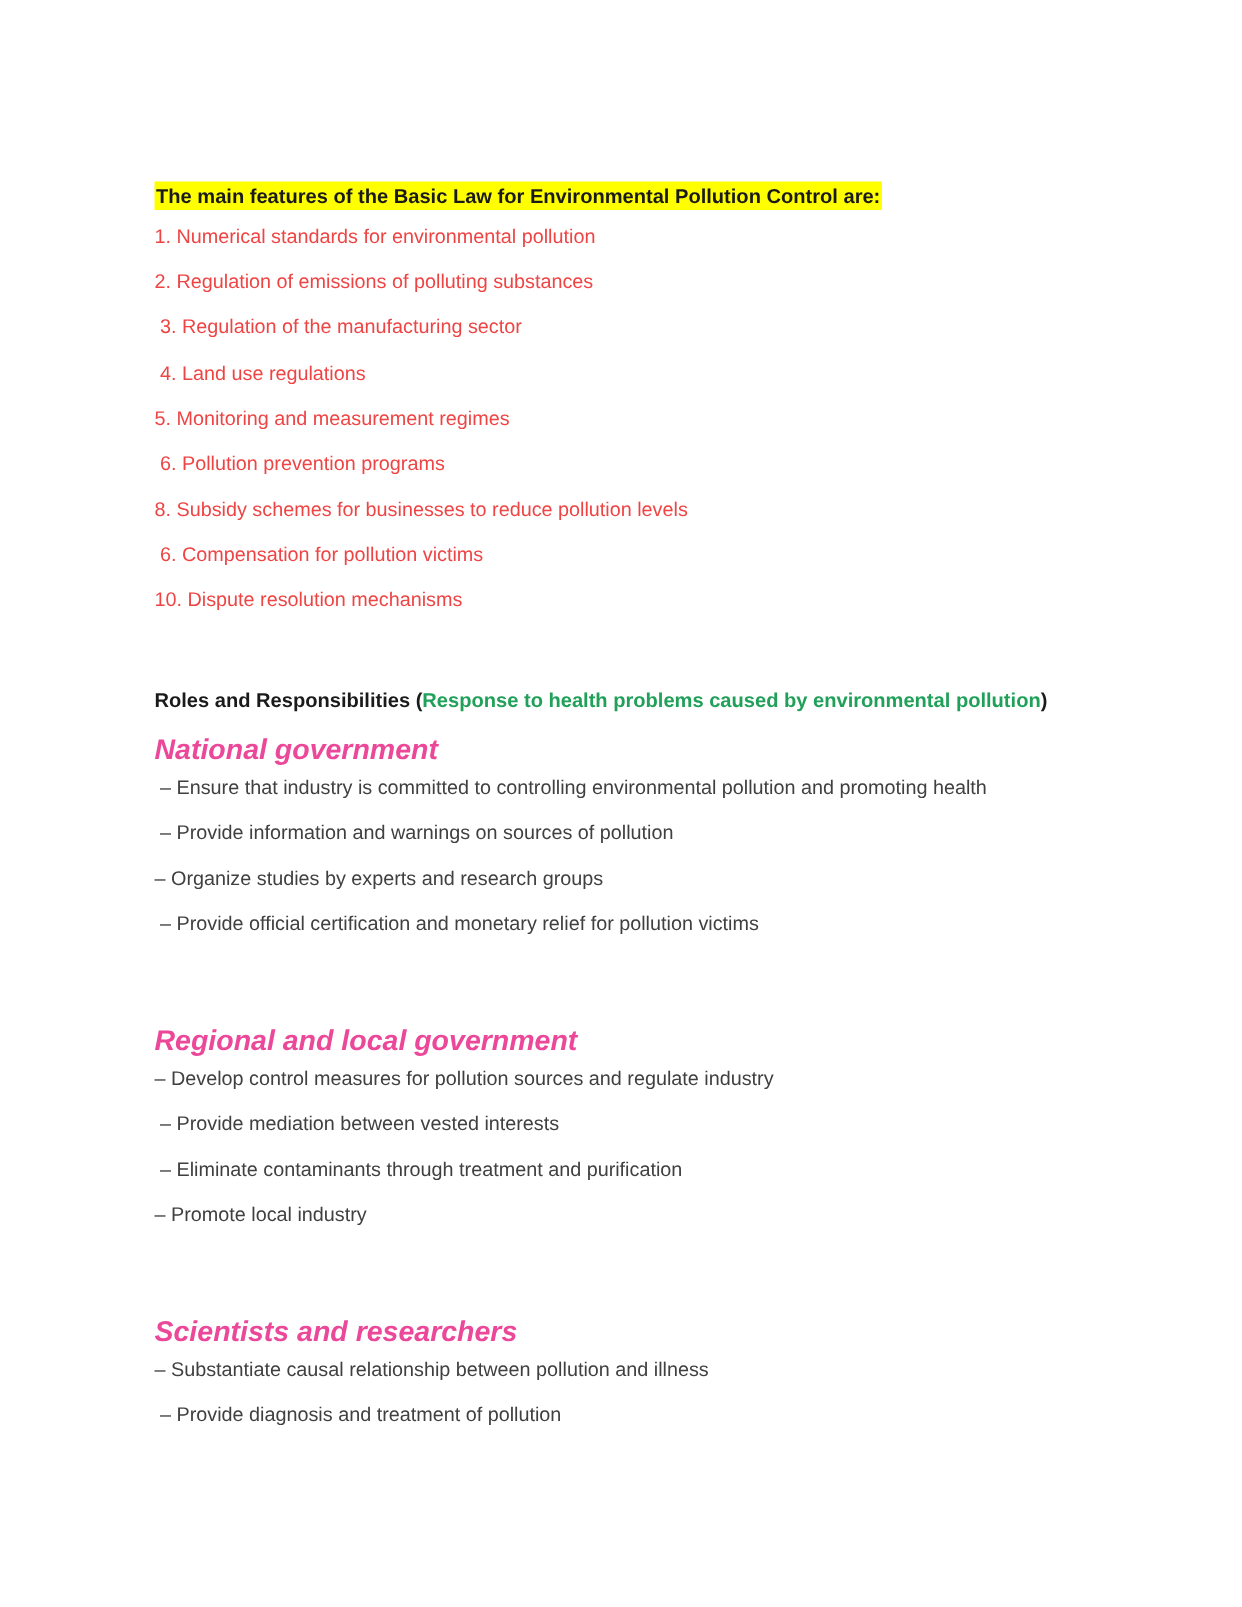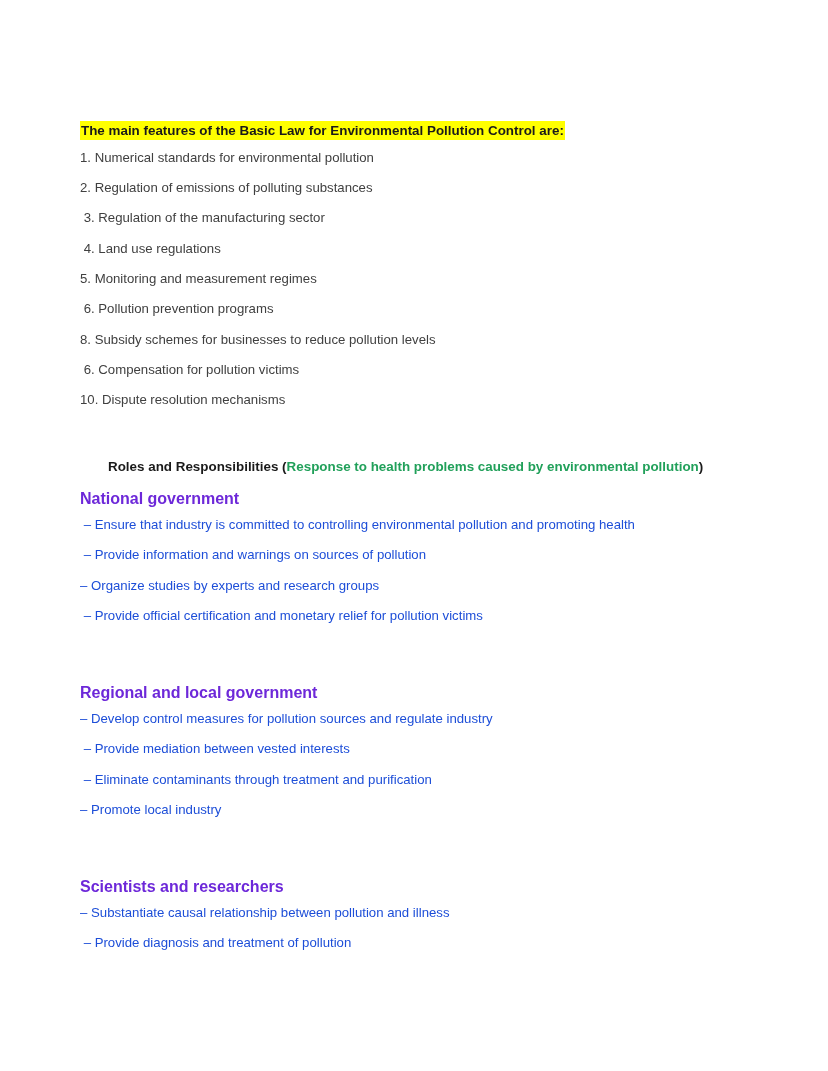--- a/index.html
+++ b/index.html
@@ -18,21 +18,21 @@
   .page {
     position: relative;
     width: 828px;
     height: 1071px;
     background: #ffffff;
     box-sizing: border-box;
     padding: 0;
   }
   .content {
     position: absolute;
-    left: 80px;
+    left: 103px;
     top: 123px;
     width: 660px;
   }
 
   
   .hl-heading {
     font-size: 13.4px;
     font-weight: bold;
     line-height: 1.25;
     margin: 0 0 0 0;
@@ -49,66 +49,66 @@
   .num-list {
     list-style: none;
     margin: 0;
     padding: 0;
   }
   .num-list li {
     font-size: 13.2px;
     line-height: 1.25;
     height: 30.4px;
     white-space: pre;
-    color: #404040;
+    color: #ef4444;
   }
   .num-list li:first-child {
     padding-top: 10px;
     height: 40px;
     box-sizing: border-box;
   }
 
   
   .gap-lg { height: 36px; }
   .gap-md { height: 31px; }
 
   .roles-heading {
     font-size: 13.4px;
     font-weight: bold;
     line-height: 1.25;
     color: #1a1a1a;
     white-space: pre;
-    margin-left: 28px;
   }
   .roles-heading .green {
     color: #21a05a;
   }
 
   .sub-heading {
-    font-size: 16px;
+    font-size: 19px;
     font-weight: bold;
-    color: #6d28d9;
+    color: #ec4899;
     line-height: 1.25;
     white-space: pre;
     height: 30.4px;
     padding-top: 13px;
     box-sizing: border-box;
+    font-style: italic;
   }
 
   .dash-list {
     list-style: none;
     margin: 0;
     padding: 0;
   }
   .dash-list li {
     font-size: 13.2px;
     line-height: 1.25;
     height: 30.4px;
     white-space: pre;
-    color: #1d4ed8;
+    color: #404040;
   }
   .dash-list li:first-child {
     padding-top: 11px;
     height: 41.4px;
     box-sizing: border-box;
   }
 </style>
 </head>
 <body>
 

